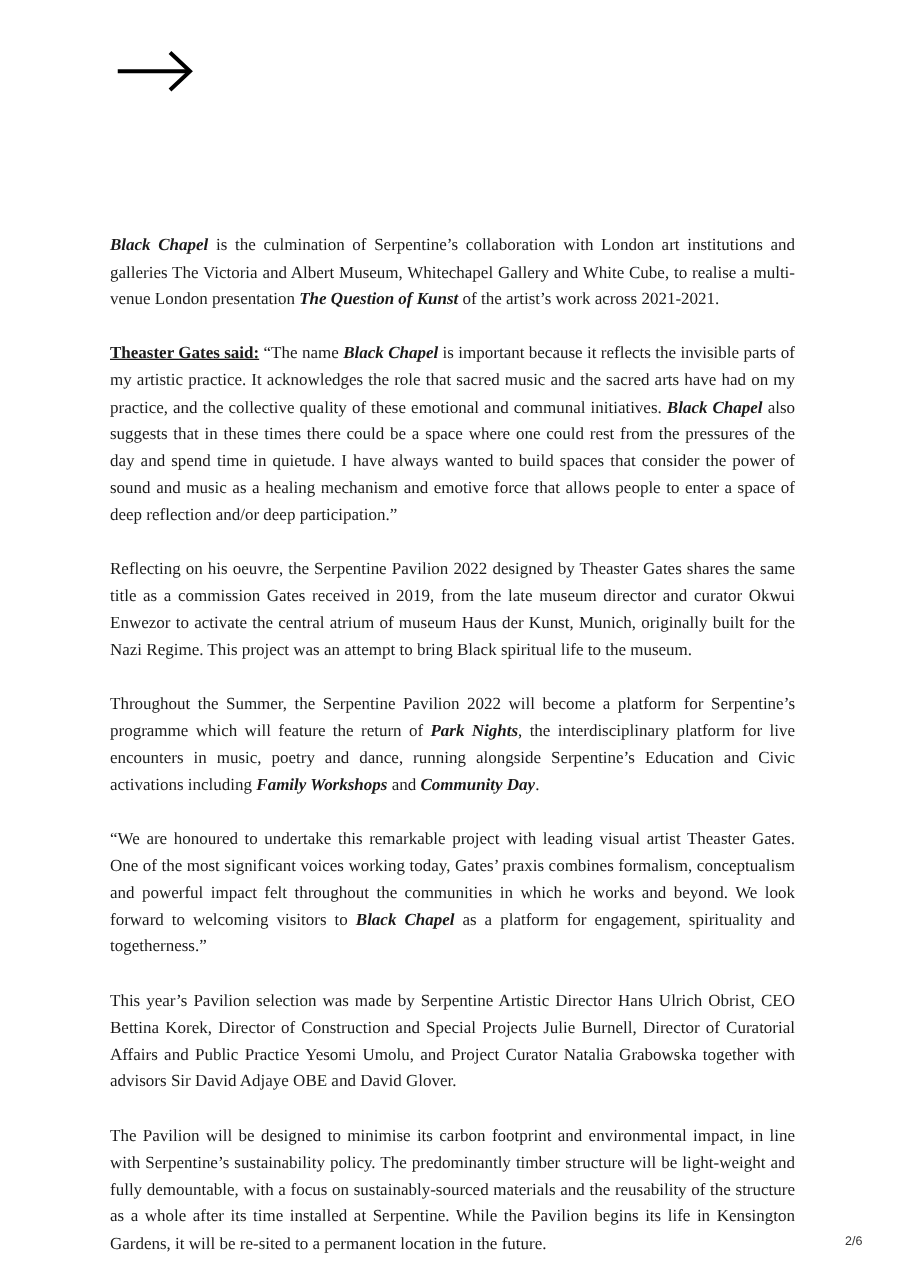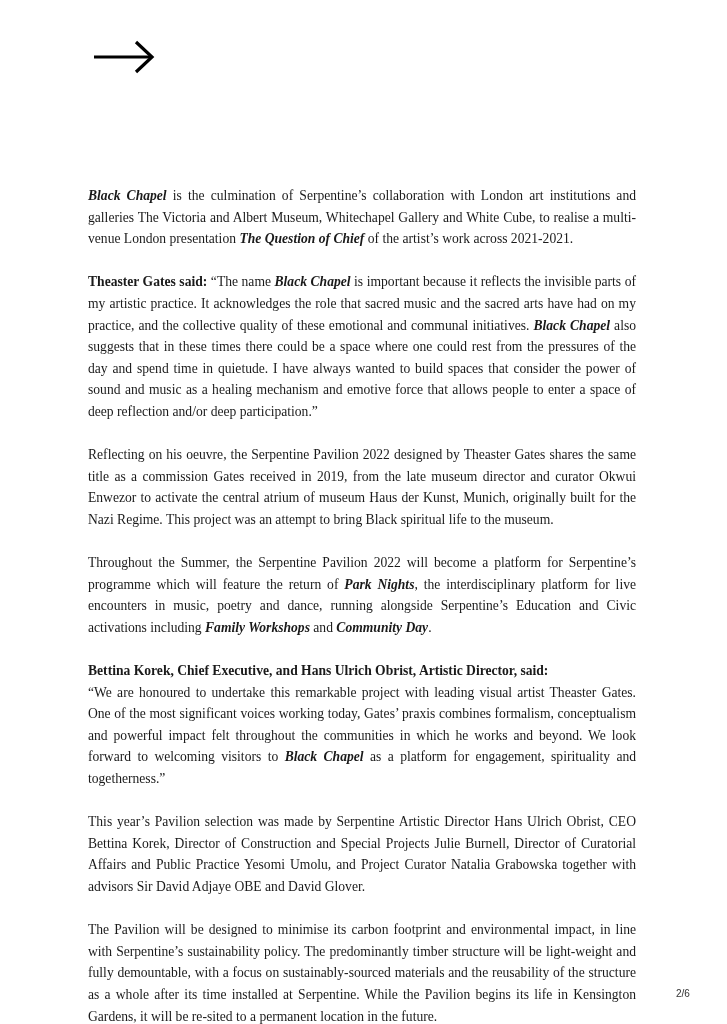--- a/index.html
+++ b/index.html
@@ -4,43 +4,42 @@
   <style>
     html, body { margin: 0; padding: 0; background: #ffffff; }
     body { width: 727px; height: 1024px; position: relative; overflow: hidden;
            font-family: "DejaVu Serif", "Liberation Serif", serif; color: #1a1a1a; }
     .arrow { position: absolute; left: 94px; top: 40px; width: 62px; height: 34px; }
     .content { position: absolute; left: 88px; top: 185px; width: 548px;
                font-family: "Liberation Serif", "DejaVu Serif", serif;
                font-size: 13.6px; line-height: 21.6px; text-align: justify; }
     .content p { margin: 0 0 21.6px 0; }
     .content p.nogap { margin-bottom: 0; }
-    .b { font-weight: bold; }
+    .b { font-weight: bold; text-decoration: underline; }
     .i { font-style: italic; font-weight: bold; }
     .pagenum { position: absolute; left: 676px; top: 988px;
                font-family: "Liberation Sans", sans-serif; font-size: 10px; color: #333; }
   </style>
 </head>
 <body>
 
 <svg class="arrow" viewBox="0 0 62 34">
   <line x1="0" y1="17" x2="58" y2="17" stroke="#000" stroke-width="3.2"></line>
   <polyline points="42,2 58,17 42,32" fill="none" stroke="#000" stroke-width="3.2"></polyline>
 </svg>
 
 <div class="content">
-  <p><span class="i">Black Chapel</span><span> is the culmination of Serpentine’s collaboration with London art institutions and galleries The Victoria and Albert Museum, Whitechapel Gallery and White Cube, to realise a multi-venue London presentation </span><span class="i">The Question of Chief</span><span> of the artist’s work across 2021-2021.</span></p>
+  <p><span class="i">Black Chapel</span><span> is the culmination of Serpentine’s collaboration with London art institutions and galleries The Victoria and Albert Museum, Whitechapel Gallery and White Cube, to realise a multi-venue London presentation </span><span class="i">The Question of Kunst</span><span> of the artist’s work across 2021-2021.</span></p>
 
   <p><span class="b">Theaster Gates said:</span><span> “The name </span><span class="i">Black Chapel</span><span> is important because it reflects the invisible parts of my artistic practice. It acknowledges the role that sacred music and the sacred arts have had on my practice, and the collective quality of these emotional and communal initiatives. </span><span class="i">Black Chapel</span><span> also suggests that in these times there could be a space where one could rest from the pressures of the day and spend time in quietude. I have always wanted to build spaces that consider the power of sound and music as a healing mechanism and emotive force that allows people to enter a space of deep reflection and/or deep participation.”</span></p>
 
   <p><span>Reflecting on his oeuvre, the Serpentine Pavilion 2022 designed by Theaster Gates shares the same title as a commission Gates received in 2019, from the late museum director and curator Okwui Enwezor to activate the central atrium of museum Haus der Kunst, Munich, originally built for the Nazi Regime. This project was an attempt to bring Black spiritual life to the museum.</span></p>
 
   <p><span>Throughout the Summer, the Serpentine Pavilion 2022 will become a platform for Serpentine’s programme which will feature the return of </span><span class="i">Park Nights</span><span>, the interdisciplinary platform for live encounters in music, poetry and dance, running alongside Serpentine’s Education and Civic activations including </span><span class="i">Family Workshops</span><span> and </span><span class="i">Community Day</span><span>.</span></p>
 
-  <p class="nogap b">Bettina Korek, Chief Executive, and Hans Ulrich Obrist, Artistic Director, said:</p>
   <p><span>“We are honoured to undertake this remarkable project with leading visual artist Theaster Gates. One of the most significant voices working today, Gates’ praxis combines formalism, conceptualism and powerful impact felt throughout the communities in which he works and beyond. We look forward to welcoming visitors to </span><span class="i">Black Chapel</span><span> as a platform for engagement, spirituality and togetherness.”</span></p>
 
   <p><span>This year’s Pavilion selection was made by Serpentine Artistic Director Hans Ulrich Obrist, CEO Bettina Korek, Director of Construction and Special Projects Julie Burnell, Director of Curatorial Affairs and Public Practice Yesomi Umolu, and Project Curator Natalia Grabowska together with advisors Sir David Adjaye OBE and David Glover.</span></p>
 
   <p><span>The Pavilion will be designed to minimise its carbon footprint and environmental impact, in line with Serpentine’s sustainability policy. The predominantly timber structure will be light-weight and fully demountable, with a focus on sustainably-sourced materials and the reusability of the structure as a whole after its time installed at Serpentine. While the Pavilion begins its life in Kensington Gardens, it will be re-sited to a permanent location in the future.</span></p>
 </div>
 
 <div class="pagenum">2/6</div>
 
 </body></html>

